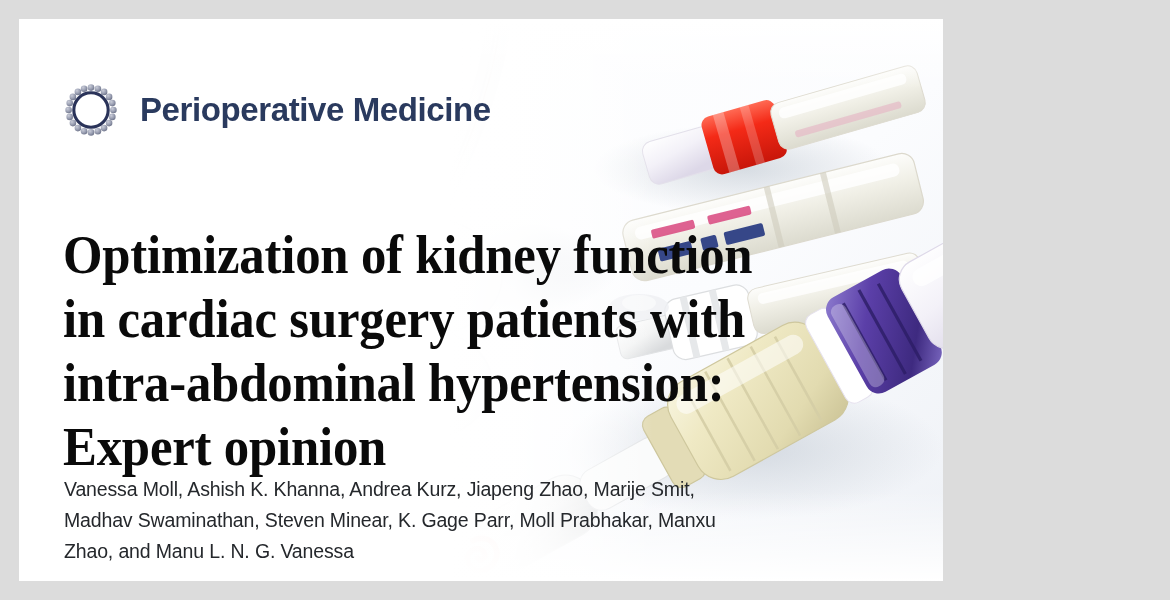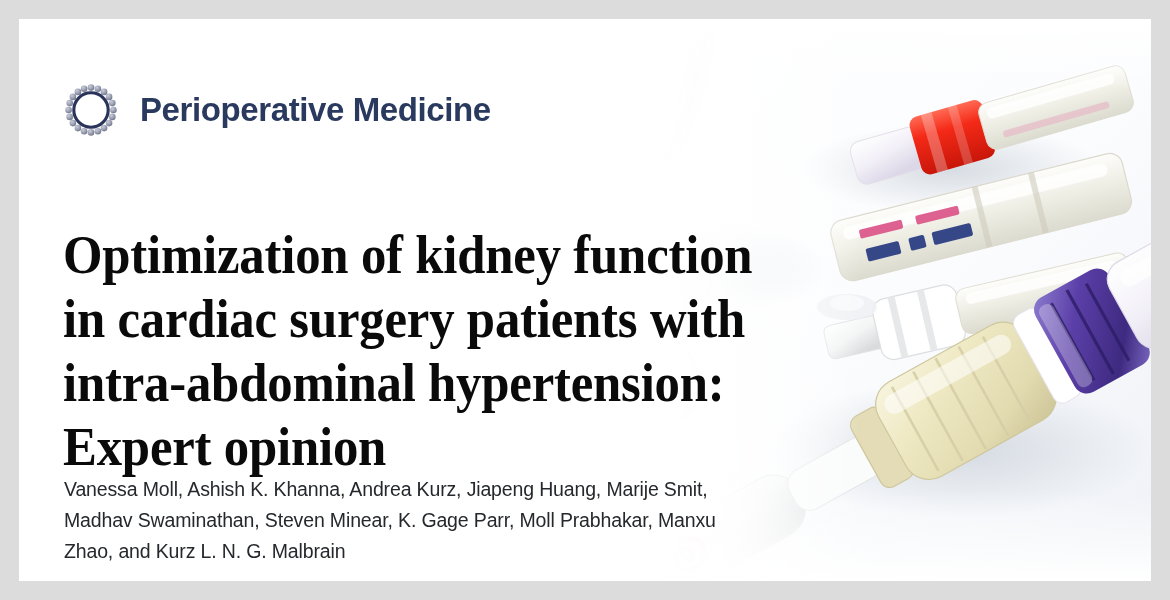--- a/index.html
+++ b/index.html
@@ -12,21 +12,21 @@
     height: 600px;
     overflow: hidden;
     background: #dcdcdc;
     font-family: "Liberation Sans", sans-serif;
   }
 
   #card {
     position: absolute;
     left: 19px;
     top: 19px;
-    width: 1132px;
+    width: 924px;
     height: 562px;
     background: #ffffff;
     overflow: hidden;
   }
 
   
   #photo {
     position: absolute;
     right: 0;
     top: 0;
@@ -334,18 +334,18 @@
   </div>
 
   <h1 id="title">
     <span class="tline">Optimization of kidney function</span>
     <span class="tline">in cardiac surgery patients with</span>
     <span class="tline">intra-abdominal hypertension:</span>
     <span class="tline">Expert opinion</span>
   </h1>
 
   <div id="authors">
-    <span class="aline">Vanessa Moll, Ashish K. Khanna, Andrea Kurz, Jiapeng Huang, Marije Smit,</span>
+    <span class="aline">Vanessa Moll, Ashish K. Khanna, Andrea Kurz, Jiapeng Zhao, Marije Smit,</span>
     <span class="aline">Madhav Swaminathan, Steven Minear, K. Gage Parr, Moll Prabhakar, Manxu</span>
-    <span class="aline">Zhao, and Kurz L. N. G. Malbrain</span>
+    <span class="aline">Zhao, and Manu L. N. G. Vanessa</span>
   </div>
 
 </div>
 
 </body></html>

